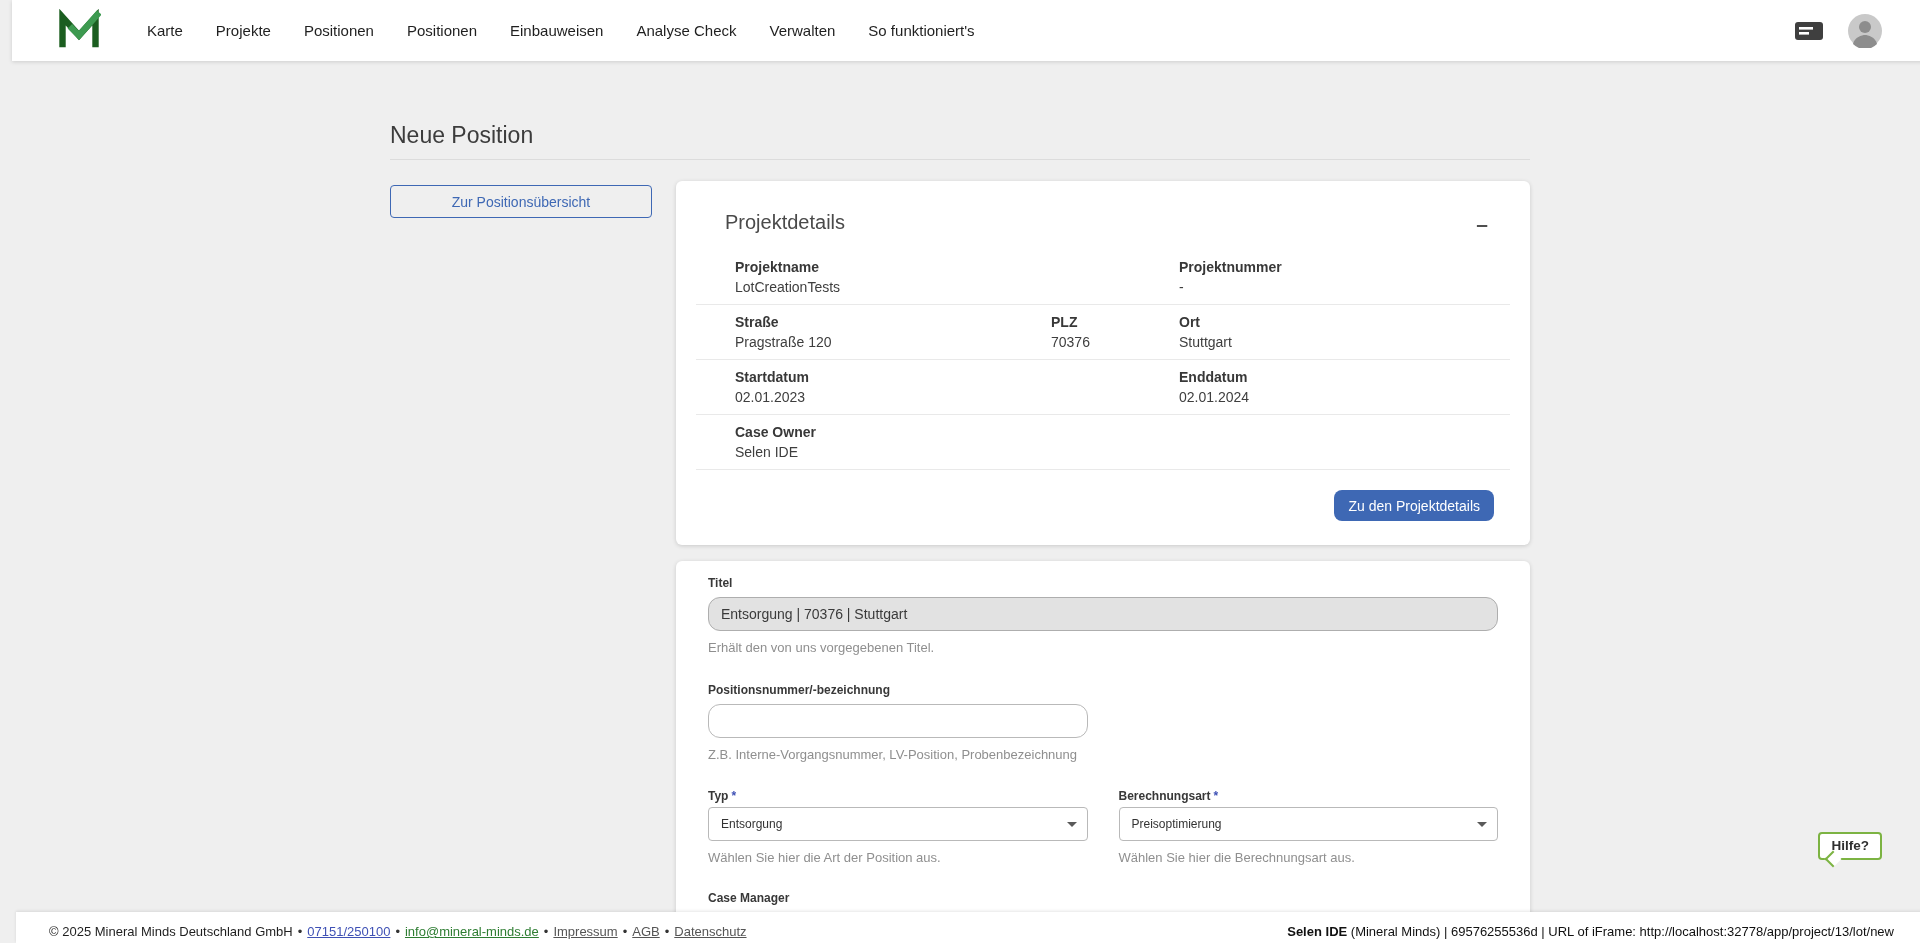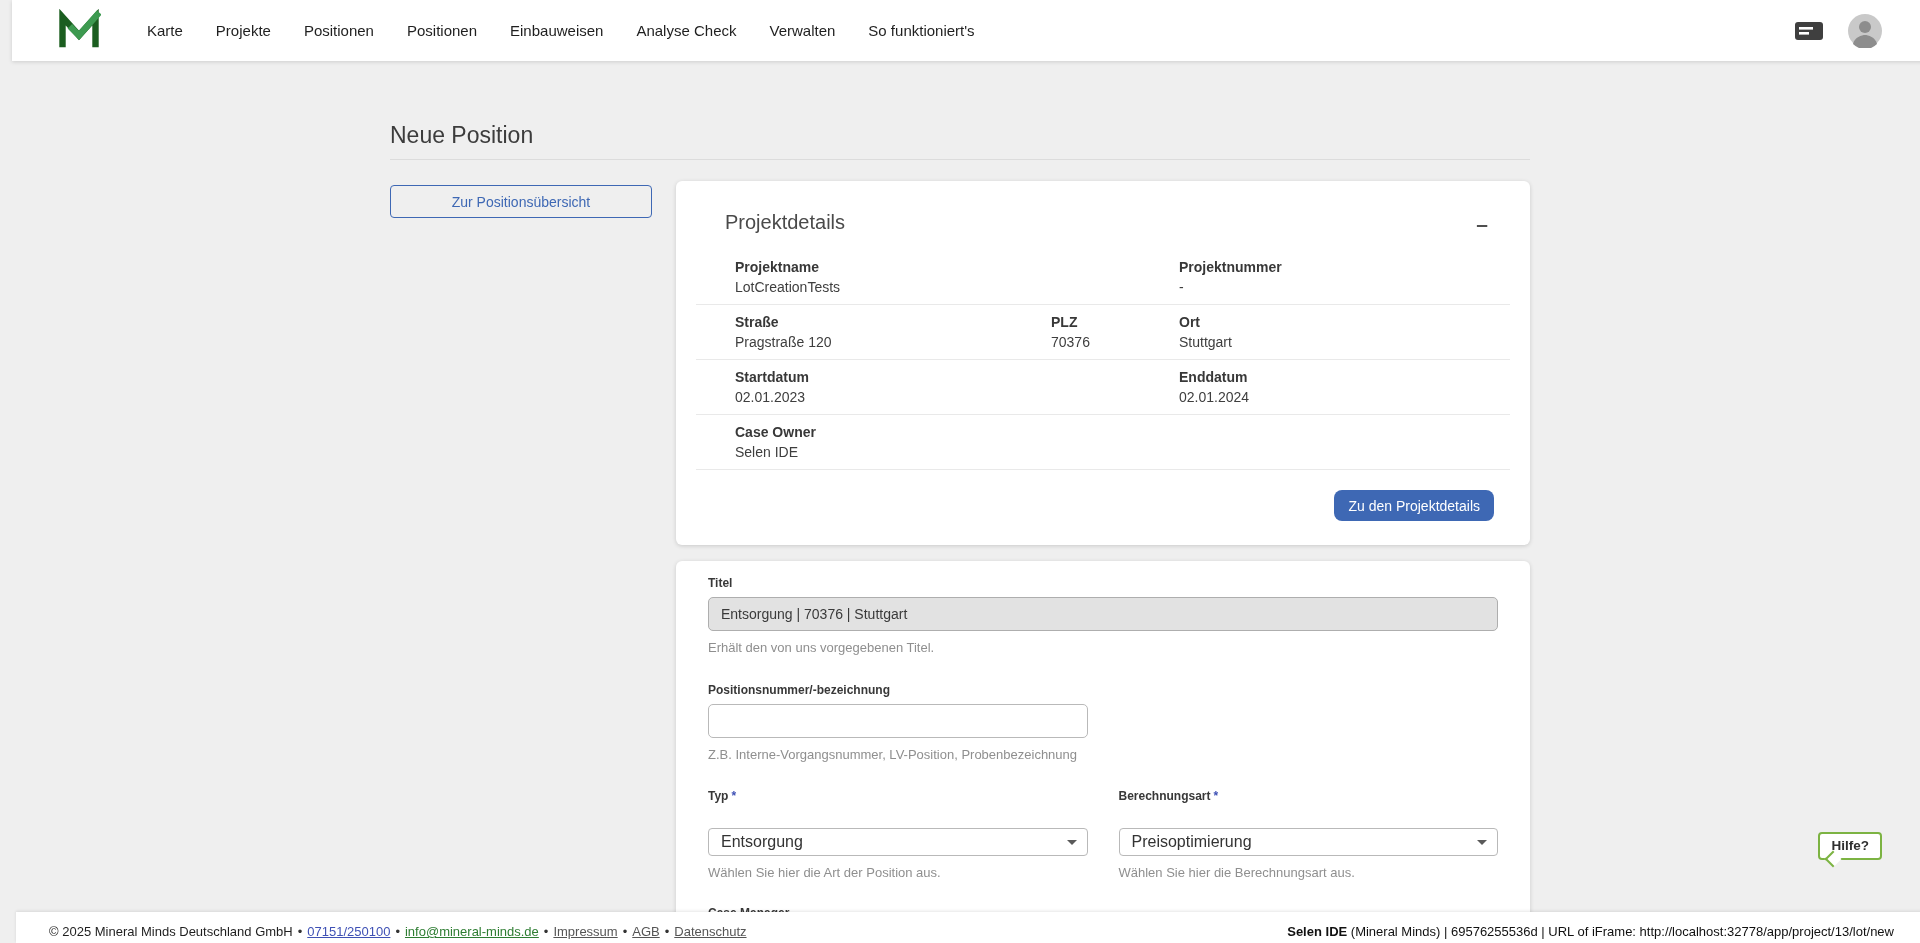--- a/index.html
+++ b/index.html
@@ -39,30 +39,30 @@
   .detail-label { font-size:14px; font-weight:700; color:#383838; }
   .detail-value { font-size:14px; color:#3e3e3e; margin-top:4px; }
   .project-card-footer { display:flex; justify-content:flex-end; padding:20px 36px 0 0; }
   .primary-btn { background:#3e68b4; color:#fff; border:none; border-radius:8px; height:31px; padding:0 14px;
                  font-size:14px; font-family:inherit; cursor:pointer; }
 
   
   .form-card { margin-top:16px; padding:15px 32px 30px; }
   .field-label { font-size:12px; font-weight:700; color:#383838; }
   .required { color:#3f51b5; margin-left:3px; font-weight:700; }
-  .text-input { width:100%; height:34px; border:1px solid #b9b9b9; border-radius:5px; margin-top:7px;
+  .text-input { width:100%; height:34px; border:1px solid #b9b9b9; border-radius:12px; margin-top:7px;
                 padding:0 12px; font-size:14px; color:#333; font-family:inherit; background:#fff; outline:none; }
   .input-disabled { background:#e2e2e2; border-color:#aeaeae; color:#3a3a3a; }
   .helper { font-size:13px; color:#8f8f8f; margin-top:9px; line-height:15px; }
   .form-grid { display:grid; grid-template-columns:1fr 1fr; column-gap:31px; }
   .mt1 { margin-top:28px; }
   .mt2 { margin-top:27px; }
   .mt3 { margin-top:26px; }
-  .select { position:relative; height:28px; border:1px solid #b9b9b9; border-radius:4px; margin-top:25px;
-            padding:0 28px 0 12px; font-size:16px; color:#333; display:flex; align-items:center;
+  .select { position:relative; height:34px; border:1px solid #b9b9b9; border-radius:4px; margin-top:4px;
+            padding:0 28px 0 12px; font-size:12px; color:#333; display:flex; align-items:center;
             cursor:pointer; background:#fff; }
   .caret { position:absolute; right:10px; top:50%; margin-top:-2px; width:0; height:0;
            border-left:5px solid transparent; border-right:5px solid transparent; border-top:5px solid #5a5a5a; }
 
   
   .help-bubble { position:absolute; right:38px; bottom:83px; background:#fff; border:2px solid #7cb342;
                  border-radius:4px; padding:4px 11px 5px; font-size:13.5px; font-weight:700; color:#2f2f2f;
                  z-index:40; cursor:pointer; }
   .help-bubble::after { content:""; position:absolute; left:7px; bottom:-7px; width:10px; height:10px;
                         background:#fff; border-left:2px solid #7cb342; border-bottom:2px solid #7cb342;

